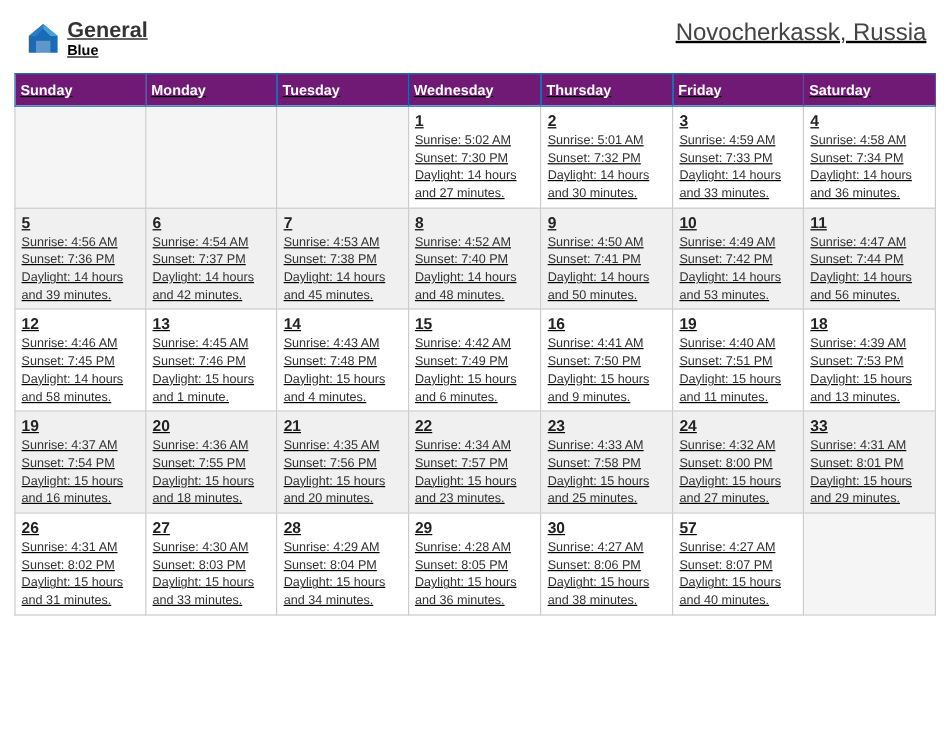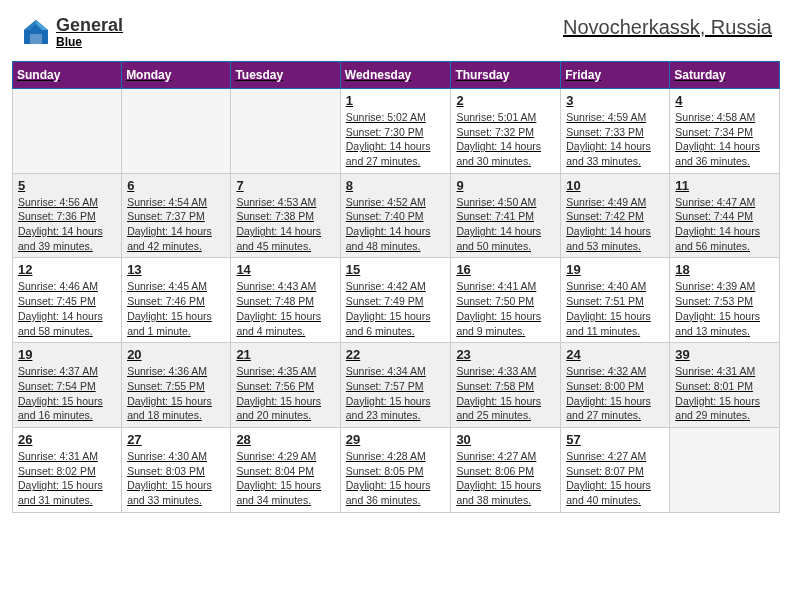--- a/index.html
+++ b/index.html
@@ -309,21 +309,21 @@
 and 25 minutes.</div>
           </td>
           <td>
             <div class="day-number">24</div>
             <div class="day-info" style="white-space: pre-line;">Sunrise: 4:32 AM
 Sunset: 8:00 PM
 Daylight: 15 hours
 and 27 minutes.</div>
           </td>
           <td>
-            <div class="day-number">39</div>
+            <div class="day-number">33</div>
             <div class="day-info" style="white-space: pre-line;">Sunrise: 4:31 AM
 Sunset: 8:01 PM
 Daylight: 15 hours
 and 29 minutes.</div>
           </td>
         </tr>
         <tr>
           <td>
             <div class="day-number">26</div>
             <div class="day-info" style="white-space: pre-line;">Sunrise: 4:31 AM

